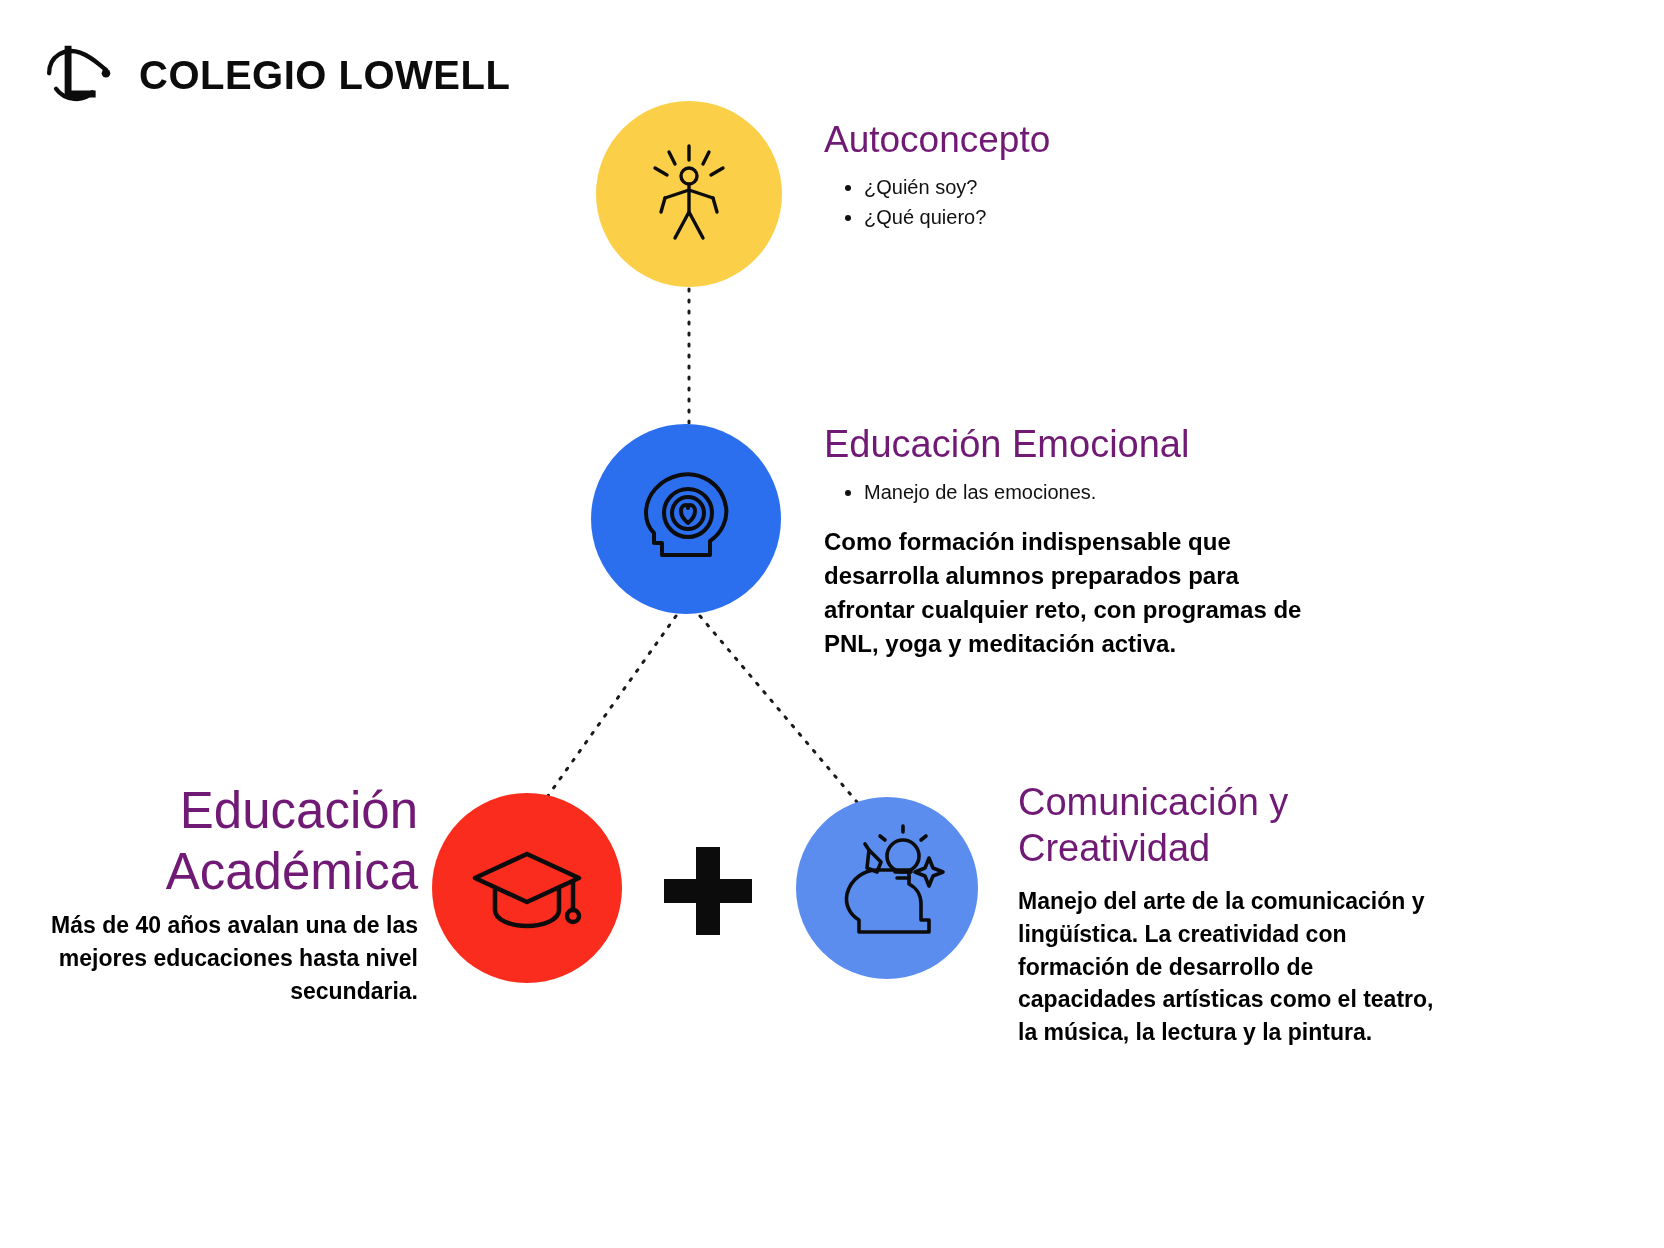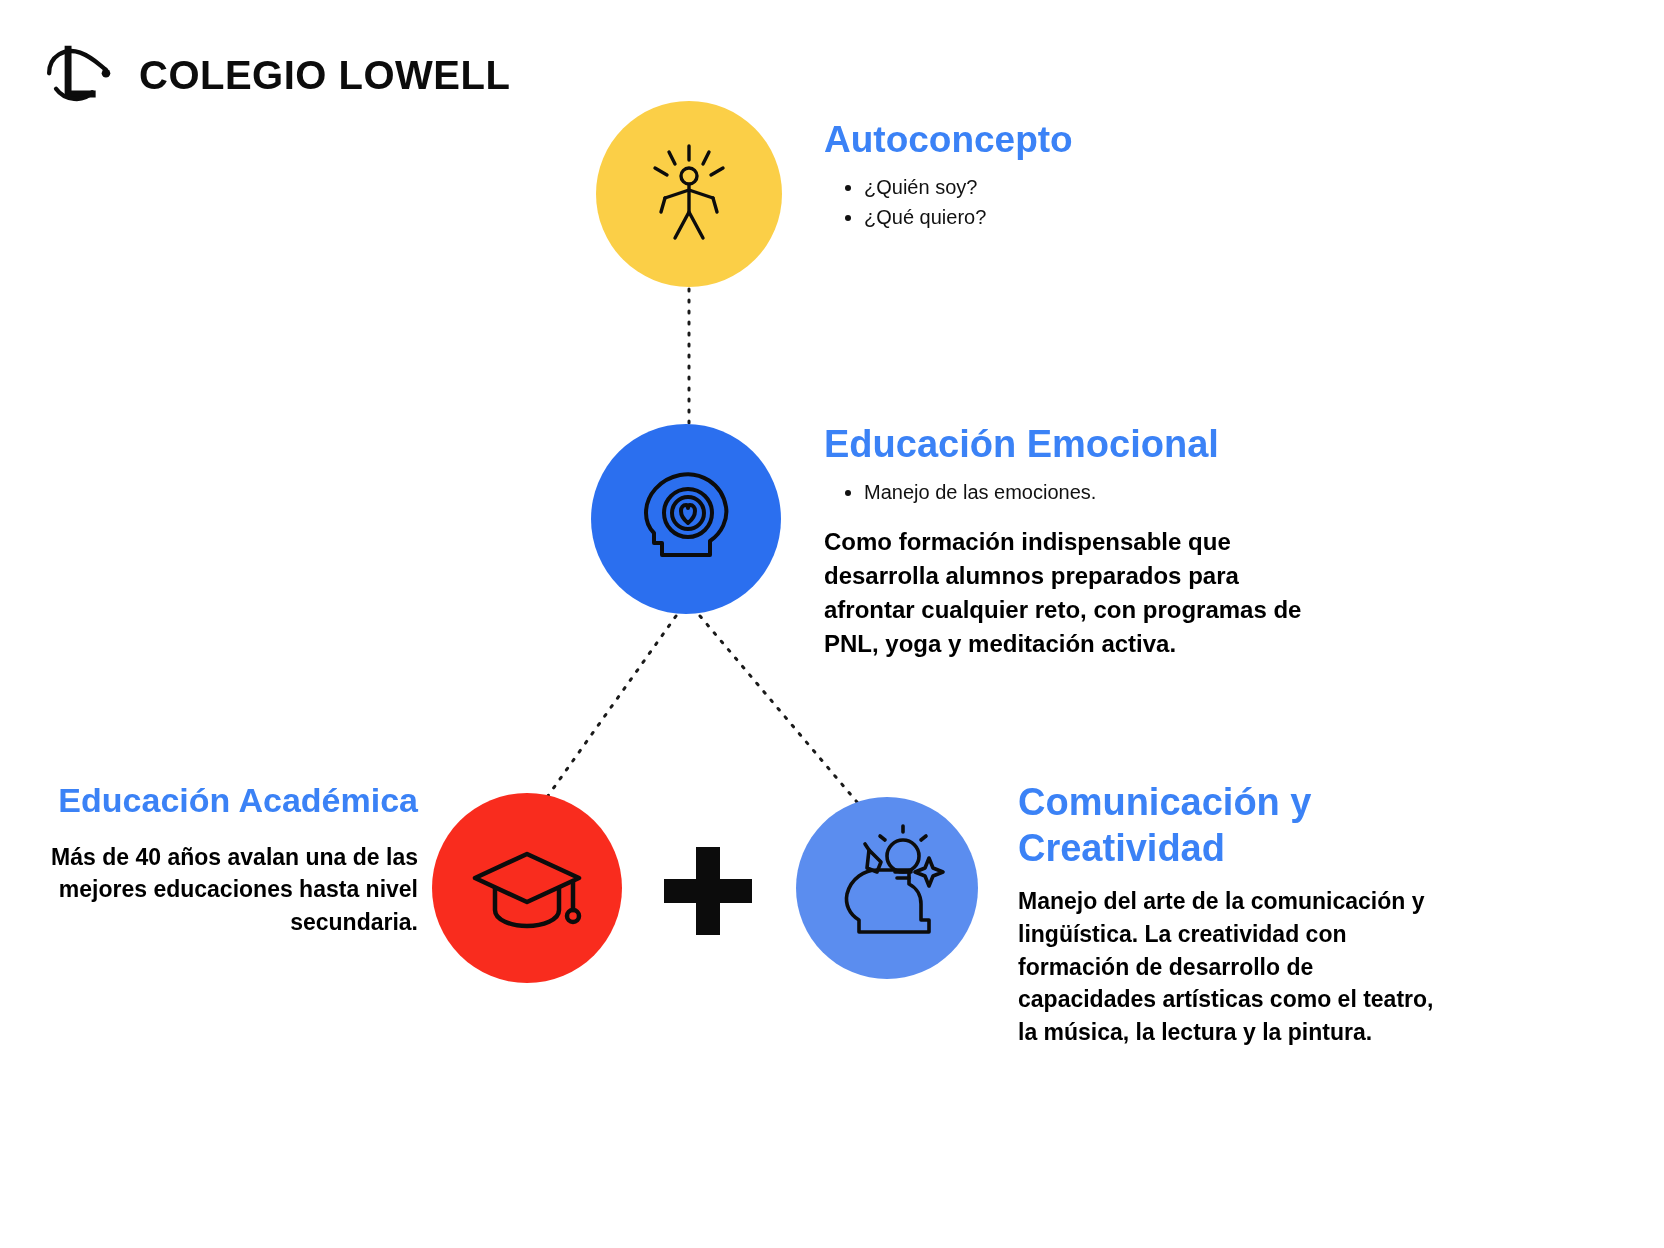--- a/index.html
+++ b/index.html
@@ -90,23 +90,23 @@
     height: 96px;
   }
 
   
   .block {
     position: absolute;
   }
   .block h2 {
     margin: 0 0 10px 0;
     font-size: 37px;
-    font-weight: bold;
+    font-weight: normal;
     line-height: 1.18;
-    color: #3b82f6;
+    color: #701a75;
   }
   .block ul {
     margin: 0 0 0 0;
     padding-left: 40px;
     list-style: disc;
   }
   .block li {
     font-size: 20px;
     line-height: 1.5;
     color: #111111;
@@ -131,23 +131,23 @@
   }
   #block-emocional h2 { font-size: 38px; }
 
   #block-academica {
     left: 46px;
     top: 780px;
     width: 372px;
     text-align: right;
   }
   #block-academica h2 {
-    font-size: 34px;
+    font-size: 51px;
     line-height: 1.2;
-    margin-bottom: 20px;
+    margin-bottom: 7px;
   }
   #block-academica p {
     margin-top: 0;
     font-size: 23px;
     line-height: 1.42;
   }
 
   #block-creatividad {
     left: 1018px;
     top: 780px;

